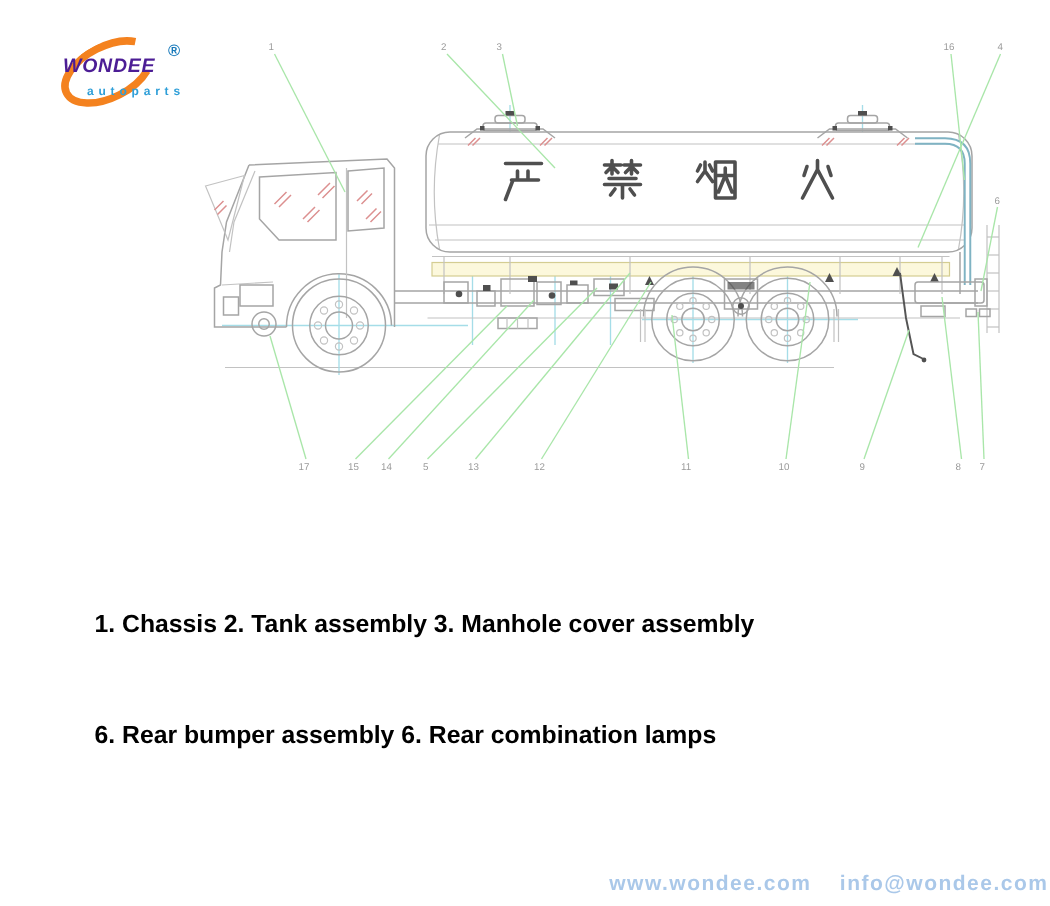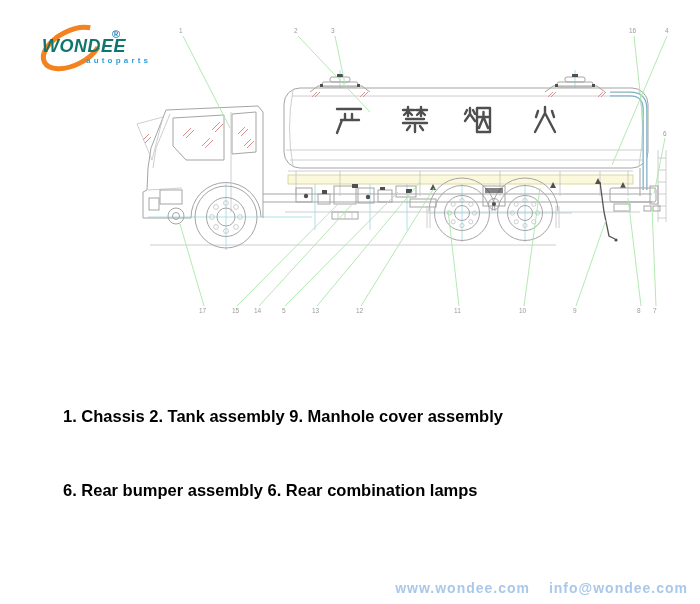--- a/index.html
+++ b/index.html
@@ -2,25 +2,25 @@
 <html><head>
 <meta charset="utf-8">
 <style>
   html,body{margin:0;padding:0;background:#ffffff;}
   body{width:700px;height:604px;position:relative;overflow:hidden;
        font-family:"Liberation Sans", sans-serif;}
 
   
   .logo{position:absolute;left:16px;top:6px;width:130px;height:76px;}
   .logo svg{position:absolute;left:0;top:0;}
-  .logo .name{position:absolute;left:26px;top:30px;font-size:18px;font-weight:bold;
-              font-style:italic;color:#0f766e;letter-spacing:.5px;}
+  .logo .name{position:absolute;left:26px;top:30px;font-size:13px;font-weight:bold;
+              font-style:italic;color:#4c1d95;letter-spacing:.5px;}
   .logo .reg{position:absolute;left:96px;top:22px;font-size:11px;color:#1779ba;font-weight:bold;}
   .logo .tagline{position:absolute;left:42px;top:50px;font-size:8px;font-weight:bold;
-                 color:#2f9fd8;letter-spacing:3.2px;margin-left:28px;}
+                 color:#2f9fd8;letter-spacing:3.2px;}
 
   
   .diagram{position:absolute;left:0;top:0;width:700px;height:345px;}
   .ln{stroke:#a5a5a5;stroke-width:1;fill:none;}
   .lt{stroke:#c2c2c2;stroke-width:.8;fill:none;}
   .fillw{fill:#ffffff;}
   .leader{stroke:#a9e6a9;stroke-width:.9;fill:none;}
   .cnum{fill:#9a9a9a;font-size:6.5px;font-family:"Liberation Sans",sans-serif;}
   .cyan{stroke:#a5dde8;stroke-width:.9;fill:none;}
   .red{stroke:#dc9090;stroke-width:1;fill:none;}
@@ -28,21 +28,21 @@
   .char{stroke:#4f4f4f;stroke-width:2.4;fill:none;stroke-linecap:round;stroke-linejoin:round;}
   .pipeA{stroke:#7fb3c3;stroke-width:5;fill:none;}
   .pipeB{stroke:#ffffff;stroke-width:2.4;fill:none;}
   .rail{fill:#fcf8dc;stroke:#d4cd92;stroke-width:.8;}
 
   
   .parts{position:absolute;left:63px;top:355px;color:#000;
          font-size:16.5px;font-weight:700;line-height:24.5px;white-space:pre;}
 
   
-  .footer{position:absolute;right:12px;bottom:8px;color:#aac8e9;
+  .footer{position:absolute;right:1px;bottom:8px;color:#aac8e9;
           font-size:14px;font-weight:700;letter-spacing:1px;}
   .footer span{margin-left:14px;}
 </style>
 </head>
 <body>
 
 <div class="logo">
   <svg width="130" height="76" viewBox="0 0 130 76">
     <ellipse cx="56" cy="42" rx="31" ry="17" transform="rotate(-27 56 42)" fill="none" stroke="#f4821f" stroke-width="5" stroke-dasharray="128 28" stroke-dashoffset="-14"></ellipse>
     <ellipse cx="56" cy="44" rx="35" ry="20" transform="rotate(-27 56 44)" fill="none" stroke="#f4821f" stroke-width="2.2" stroke-dasharray="14 160" stroke-dashoffset="52"></ellipse>
@@ -345,21 +345,21 @@
         <text class="cnum" x="637" y="313">8</text>
       </g>
     <g>
         <line class="leader" x1="656" y1="306" x2="652" y2="208"></line>
         <text class="cnum" x="653" y="313">7</text>
       </g>
   </g>
 </svg>
 
 <div class="parts">
-  <div>1. Chassis 2. Tank assembly 9. Manhole cover assembly</div>
+  <div>1. Chassis 2. Tank assembly 3. Manhole cover assembly</div>
   <div>6. Rear bumper assembly 6. Rear combination lamps</div>
   
   
   
   
   
   
 </div>
 
 <div class="footer">

